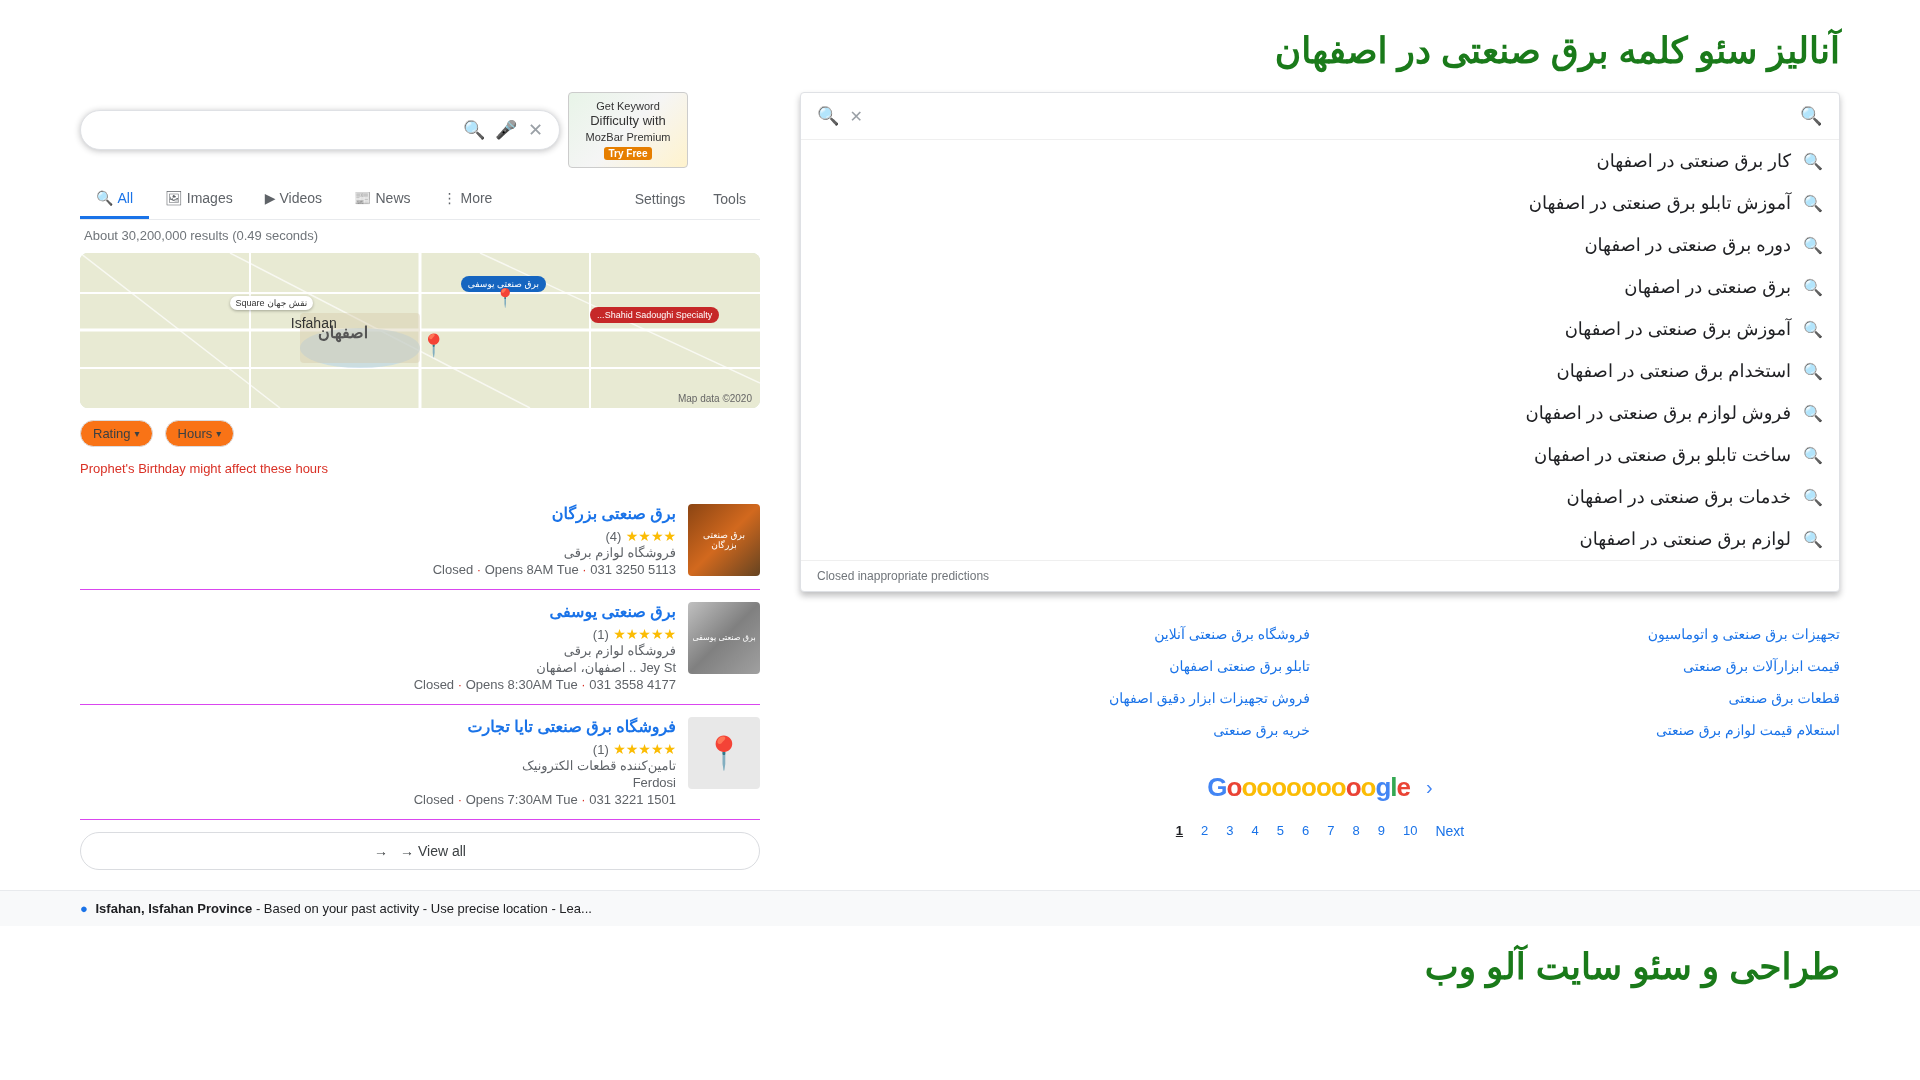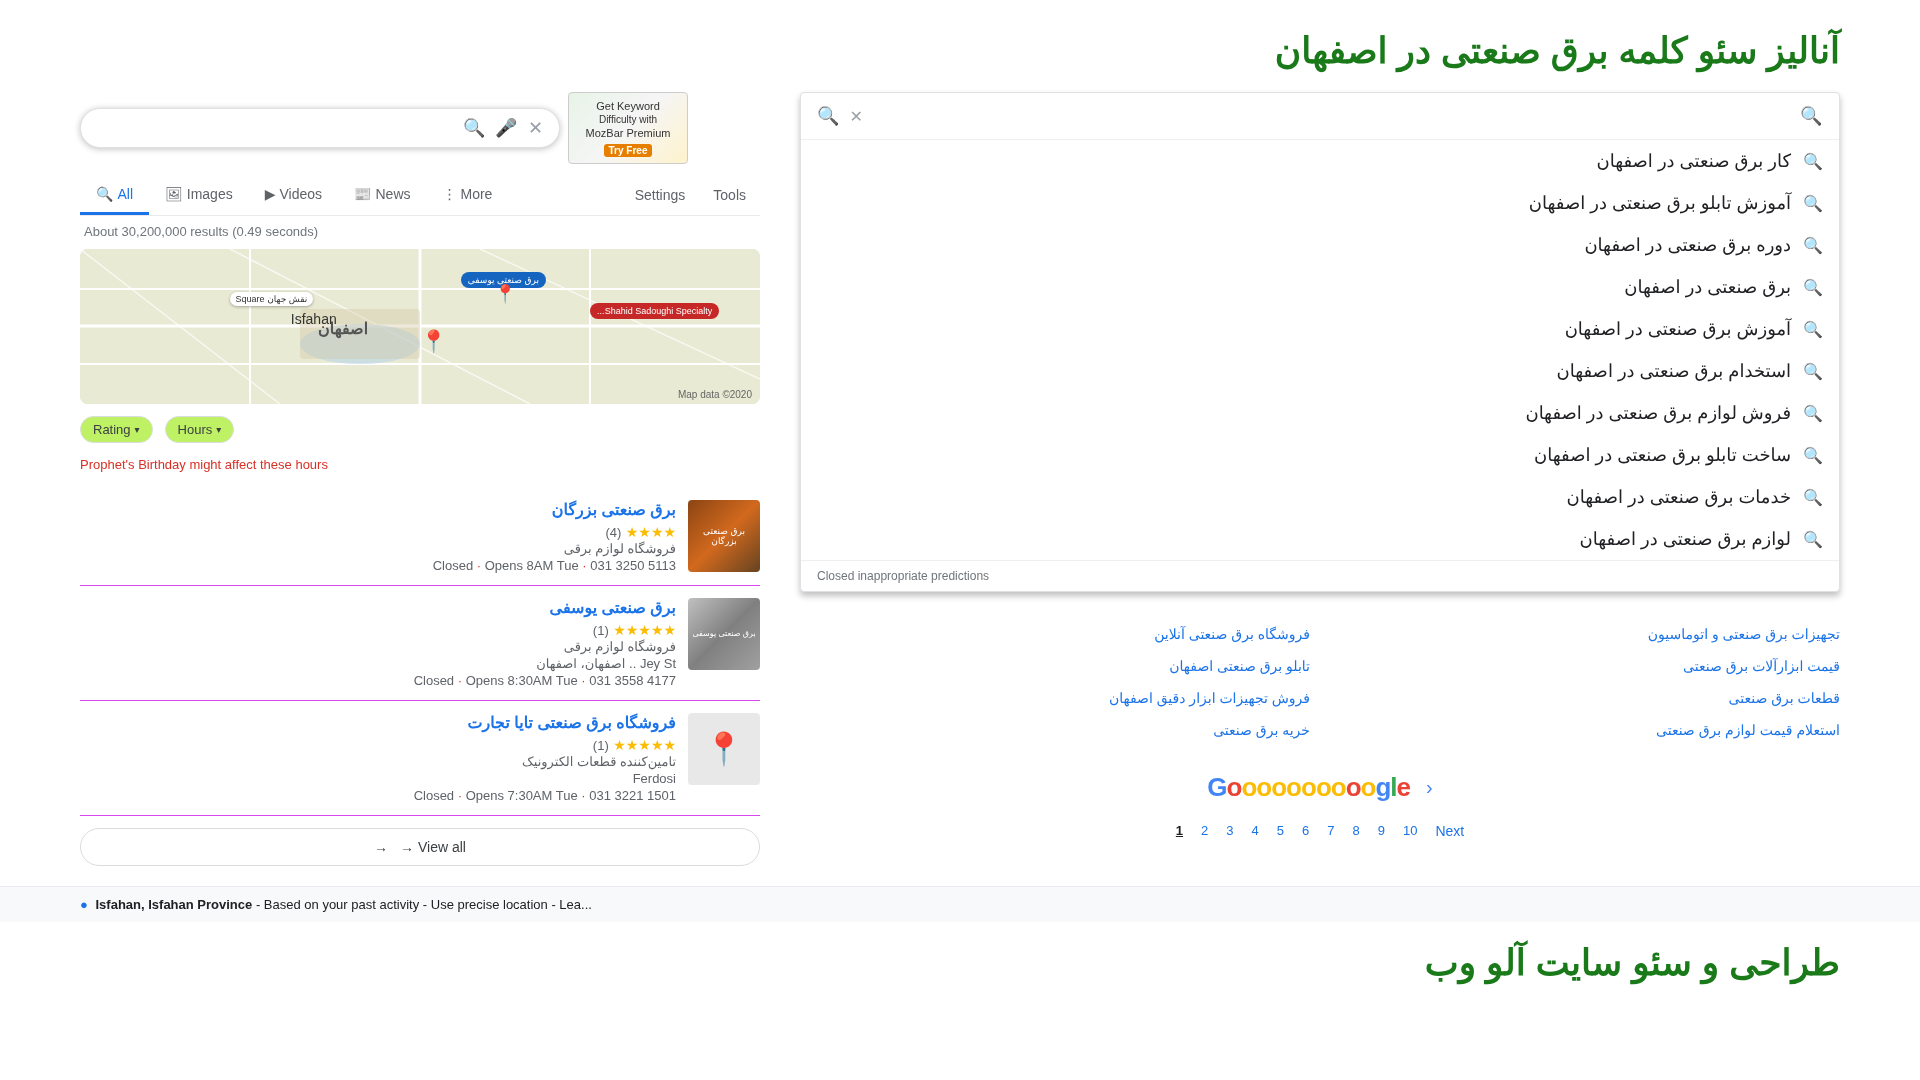--- a/index.html
+++ b/index.html
@@ -161,21 +161,21 @@
       gap: 12px;
       margin-bottom: 10px;
     }
     .filter-btn {
       border: 1px solid #dadce0;
       border-radius: 20px;
       padding: 5px 12px;
       font-size: 13px;
       color: #3c4043;
       cursor: pointer;
-      background: #bef264;
+      background: #f97316;
       display: flex;
       align-items: center;
       gap: 4px;
     }
     .filter-btn .arrow { font-size: 10px; }
 
     
     .alert-banner {
       font-size: 13px;
       color: #d93025;
@@ -437,21 +437,21 @@
       <div class="search-bar">
         <div class="search-bar-icons">
           <span style="cursor:pointer; color:#9aa0a6;">✕</span>
           <span style="font-size:18px;">🎤</span>
           <span style="color:#4285f4; font-size:18px;">🔍</span>
         </div>
         <input type="text" style="border: none; outline: none; font-size: 16px; flex: 1 1 0%; direction: rtl; text-align: right; color: rgb(32, 33, 36);">
       </div>
       <div class="ads-badge">
         <div style="font-size:11px;">Get Keyword</div>
-        <div style="font-size:10px;">Difficulty with</div>
+        <div style="font-size:13px;">Difficulty with</div>
         <div style="font-size:11px;">MozBar Premium</div>
         <div style="margin-top:2px;">
           <span class="try-free" style="background:#e67e00;color:#fff;padding:1px 5px;border-radius:3px;font-size:10px;font-weight:bold;">Try Free</span>
         </div>
       </div>
     </div>
 
     <div class="search-tabs">
       <a class="search-tab active">
         <span class="tab-icon">🔍</span>

